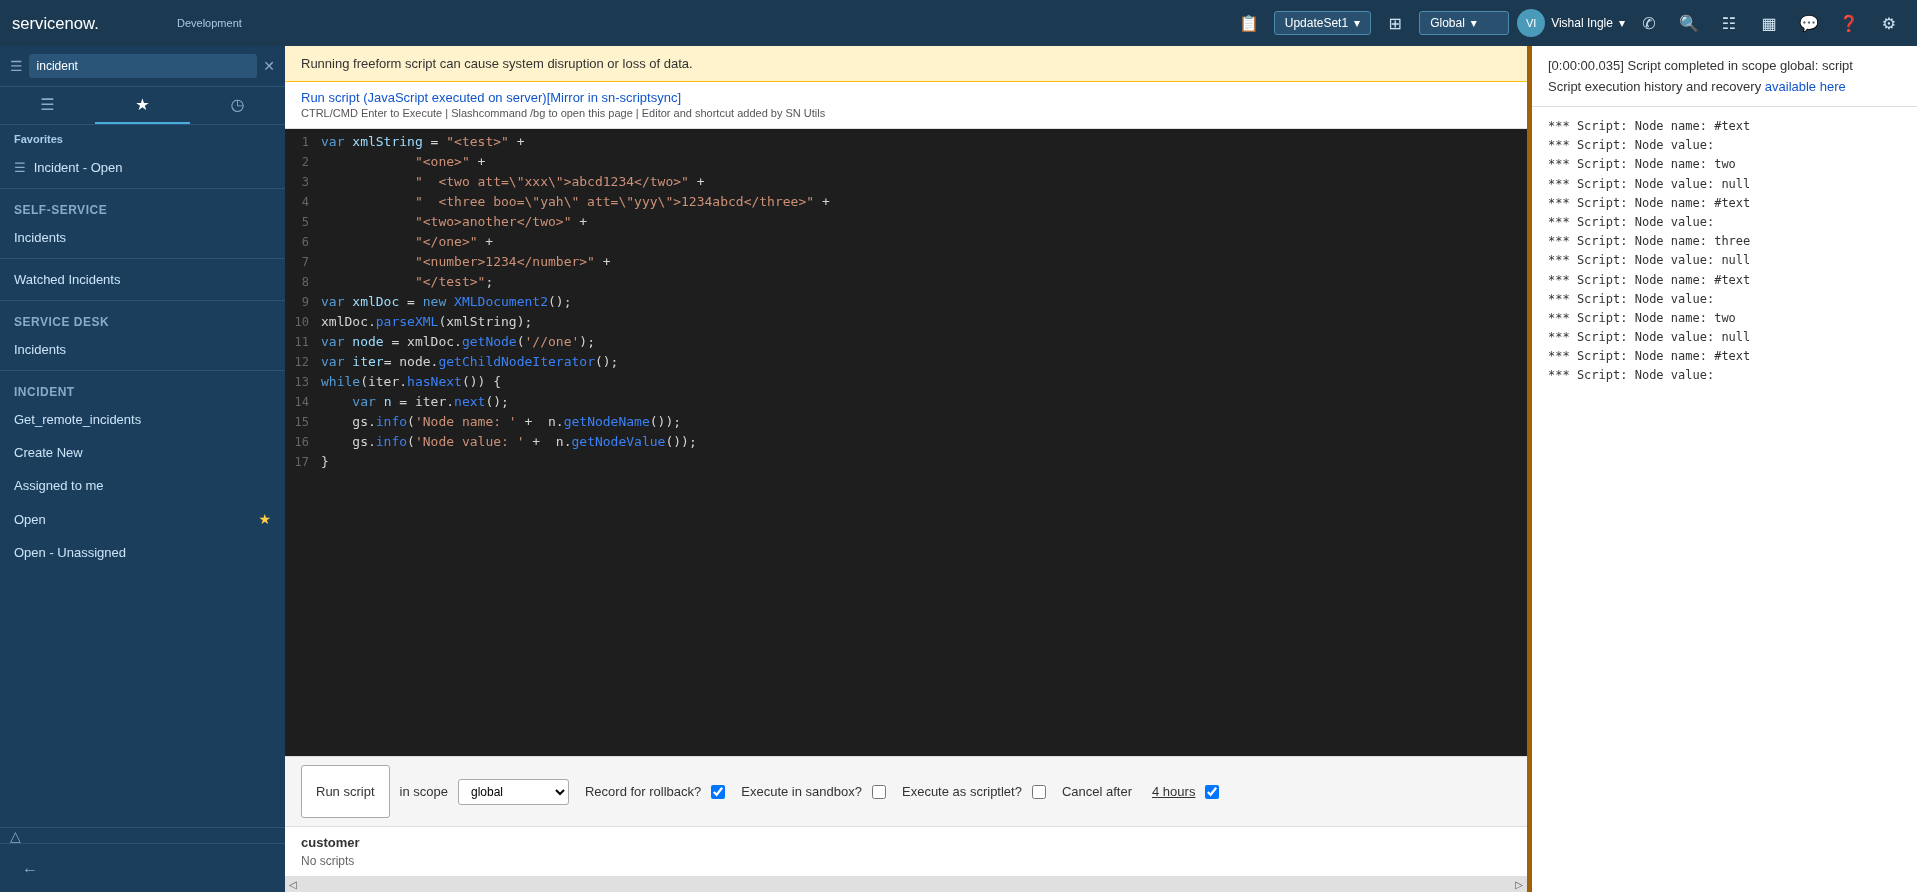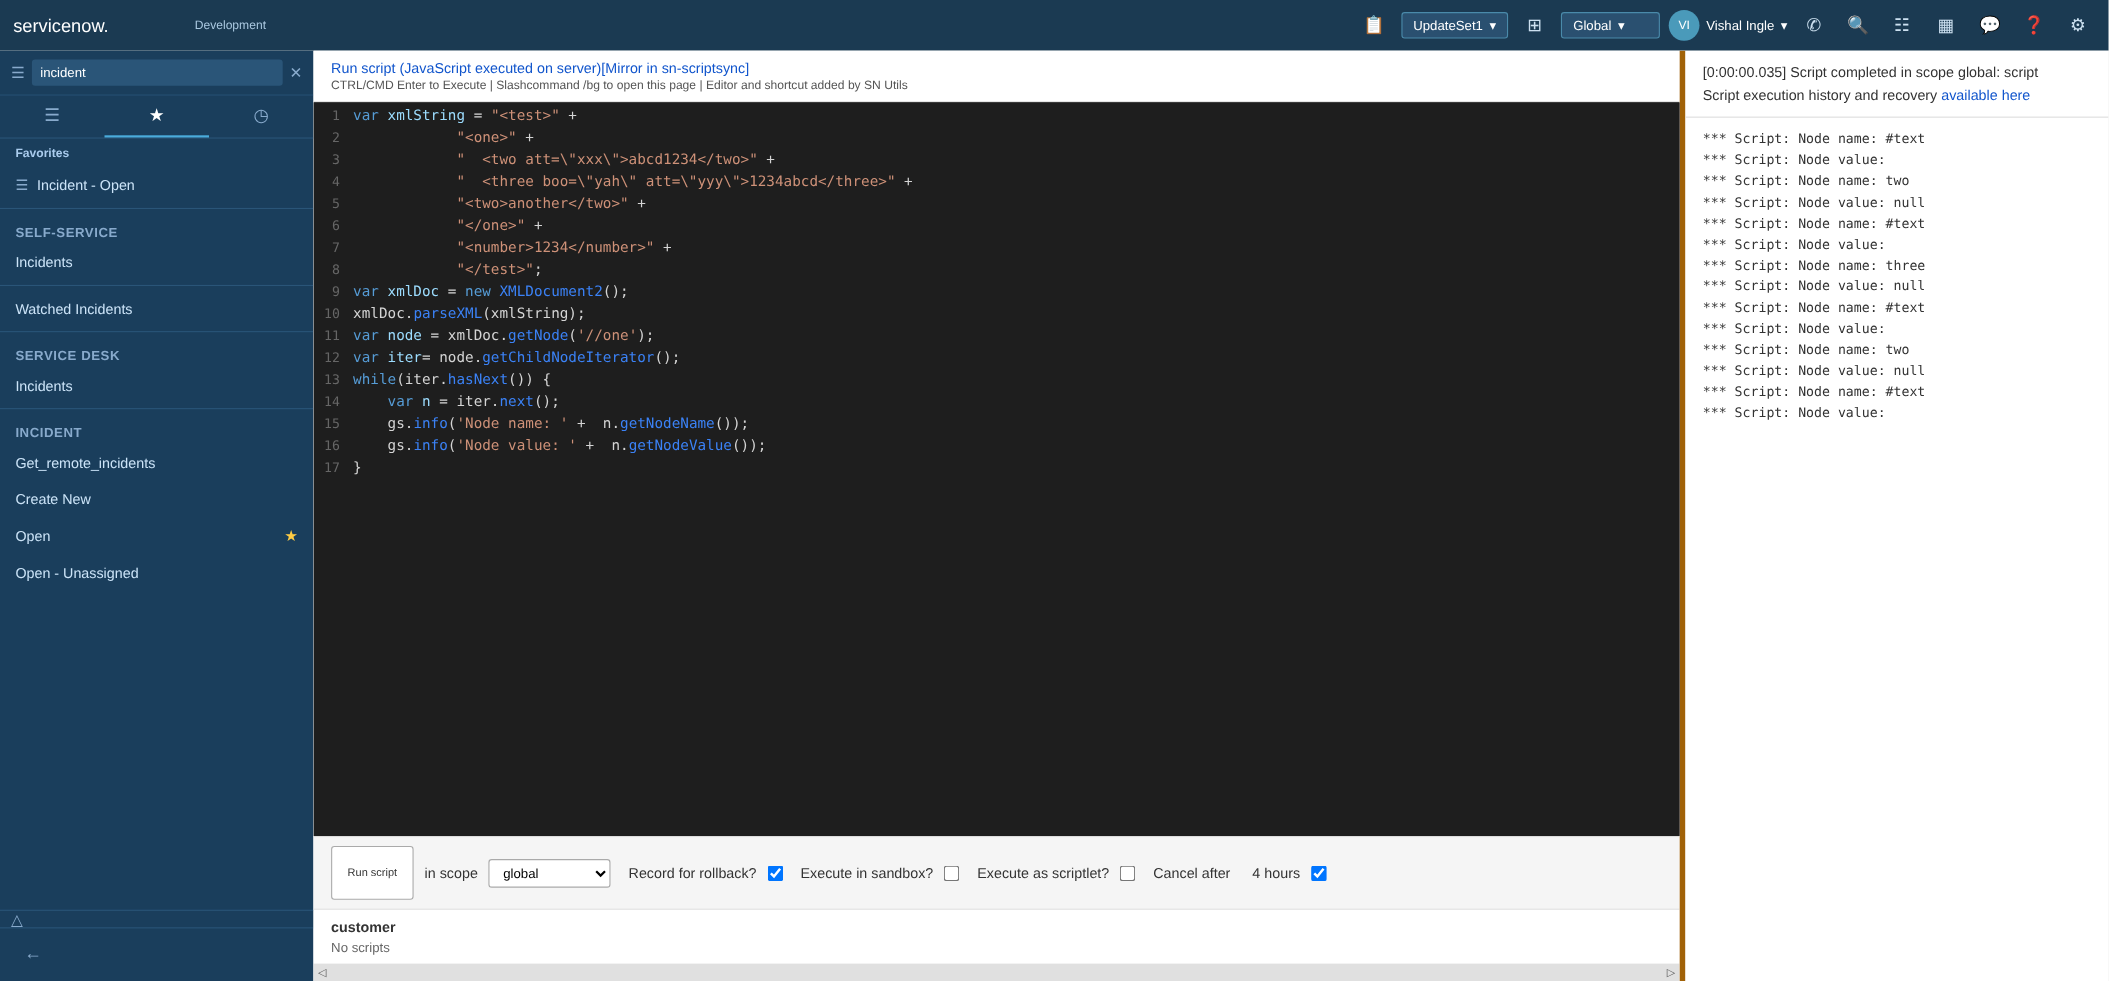--- a/index.html
+++ b/index.html
@@ -210,21 +210,21 @@
       gap: 10px;
       flex-shrink: 0;
       flex-wrap: wrap;
     }
     .run-btn {
       background: white;
       border: 1px solid #aaa;
       padding: 18px 14px;
       cursor: pointer;
       border-radius: 3px;
-      font-size: 10px;
+      font-size: 13px;
       color: #333;
     }
     .scope-label { color: #333; font-size: 13px; }
     .scope-select {
       border: 1px solid #aaa; background: white; padding: 4px 8px;
       border-radius: 3px; font-size: 12px; cursor: pointer;
     }
     .control-label { color: #333; font-size: 13px; margin-left: 6px; }
     .cb { width: 14px; height: 14px; cursor: pointer; }
 
@@ -357,36 +357,42 @@
       <div class="sidebar-divider"></div>
 
       <div class="sidebar-group-header">Incident</div>
       <div class="sidebar-item">
         <span class="sidebar-item-label">Get_remote_incidents</span>
       </div>
       <div class="sidebar-item">
         <span class="sidebar-item-label">Create New</span>
       </div>
       <div class="sidebar-item">
+        <span class="sidebar-item-label">Assigned to me</span>
+      </div>
+      <div class="sidebar-item">
         <span class="sidebar-item-label">Open</span>
         <span class="sidebar-item-star">★</span>
       </div>
       <div class="sidebar-item">
         <span class="sidebar-item-label">Open - Unassigned</span>
       </div>
     </div>
     <div class="scroll-arrows" style="background:#1a3e5c; border-top:1px solid #2a5578;">
       <button class="scroll-arrow" style="color:#88aacc; background:none; border:none; cursor:pointer; padding:2px 10px; font-size:14px;">△</button>
     </div>
     <div class="sidebar-bottom">
       <button class="nav-icon-btn" style="color:#88aacc; font-size:16px; background:none; border:none; cursor:pointer;">←</button>
     </div>
   </div>
 
   <div class="content-area">
+    <div class="warning-bar">
+      <span>Running freeform script can cause system disruption or loss of data.</span>
+    </div>
     <div class="script-header">
       <span>Run script (JavaScript executed on server)</span><a href="#">[Mirror in sn-scriptsync]</a>
       <br>
       <span class="script-hint">CTRL/CMD Enter to Execute | Slashcommand /bg to open this page | Editor and shortcut added by SN Utils</span>
     </div>
     <div class="code-editor-wrapper">
       <div class="code-editor">
         <div class="code-line">
           <span class="line-num">1</span>
           <span class="line-content"><span class="kw">var</span> <span class="attr">xmlString</span> = <span class="str">"&lt;test&gt;"</span> +</span>
@@ -465,21 +471,21 @@
         <option>rhino (legacy)</option>
       </select>
       <span class="control-label">Record for rollback?</span>
       <input type="checkbox" class="cb" checked="" style="">
       <span class="control-label">Execute in sandbox?</span>
       <input type="checkbox" class="cb" style="">
       <span class="control-label">Execute as scriptlet?</span>
       <input type="checkbox" class="cb" style="">
       <span class="control-label">Cancel after</span>
       <br style="width:100%">
-      <span class="control-label" style="margin-left:0;">4 hours</span>
+      <span class="control-label" style="margin-left:0;text-decoration:underline;">4 hours</span>
       <input type="checkbox" class="cb" checked="" style="">
     </div>
     <div class="customer-section">
       <div class="customer-title">customer</div>
       <div class="customer-subtitle">No scripts</div>
     </div>
     <div class="scroll-arrows">
       <button class="scroll-arrow">◁</button>
       <button class="scroll-arrow">▷</button>
     </div>

